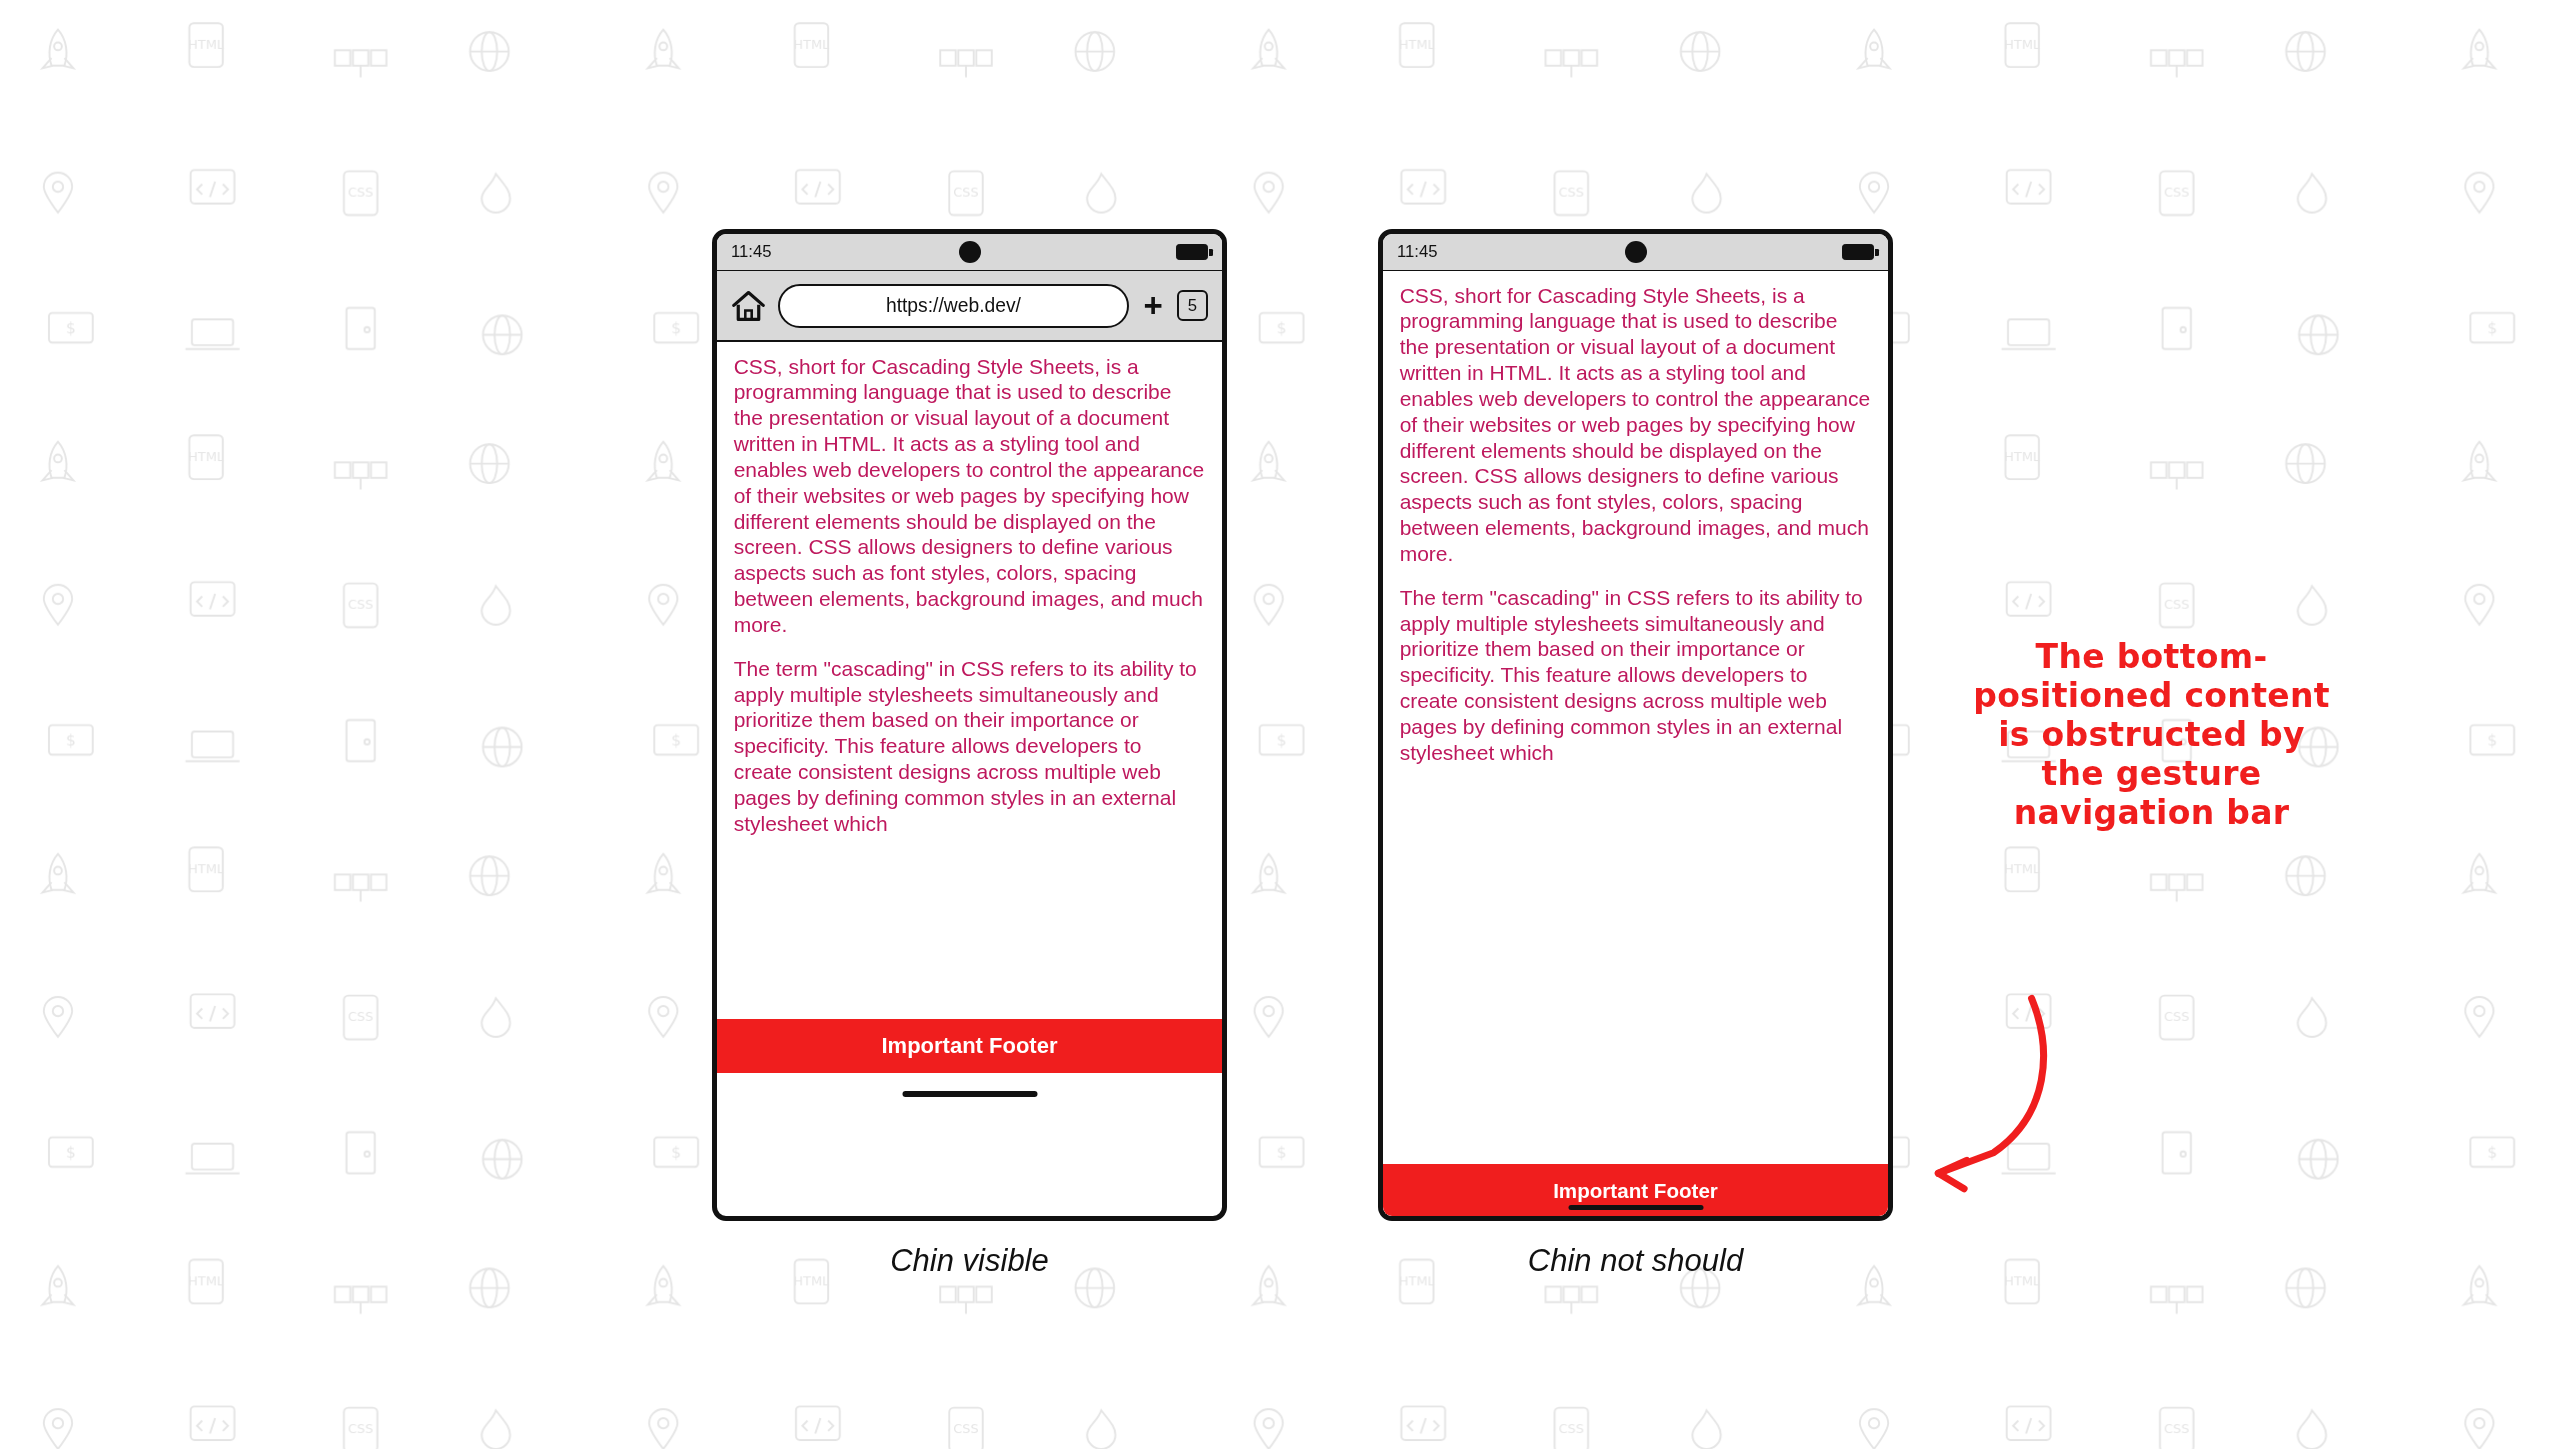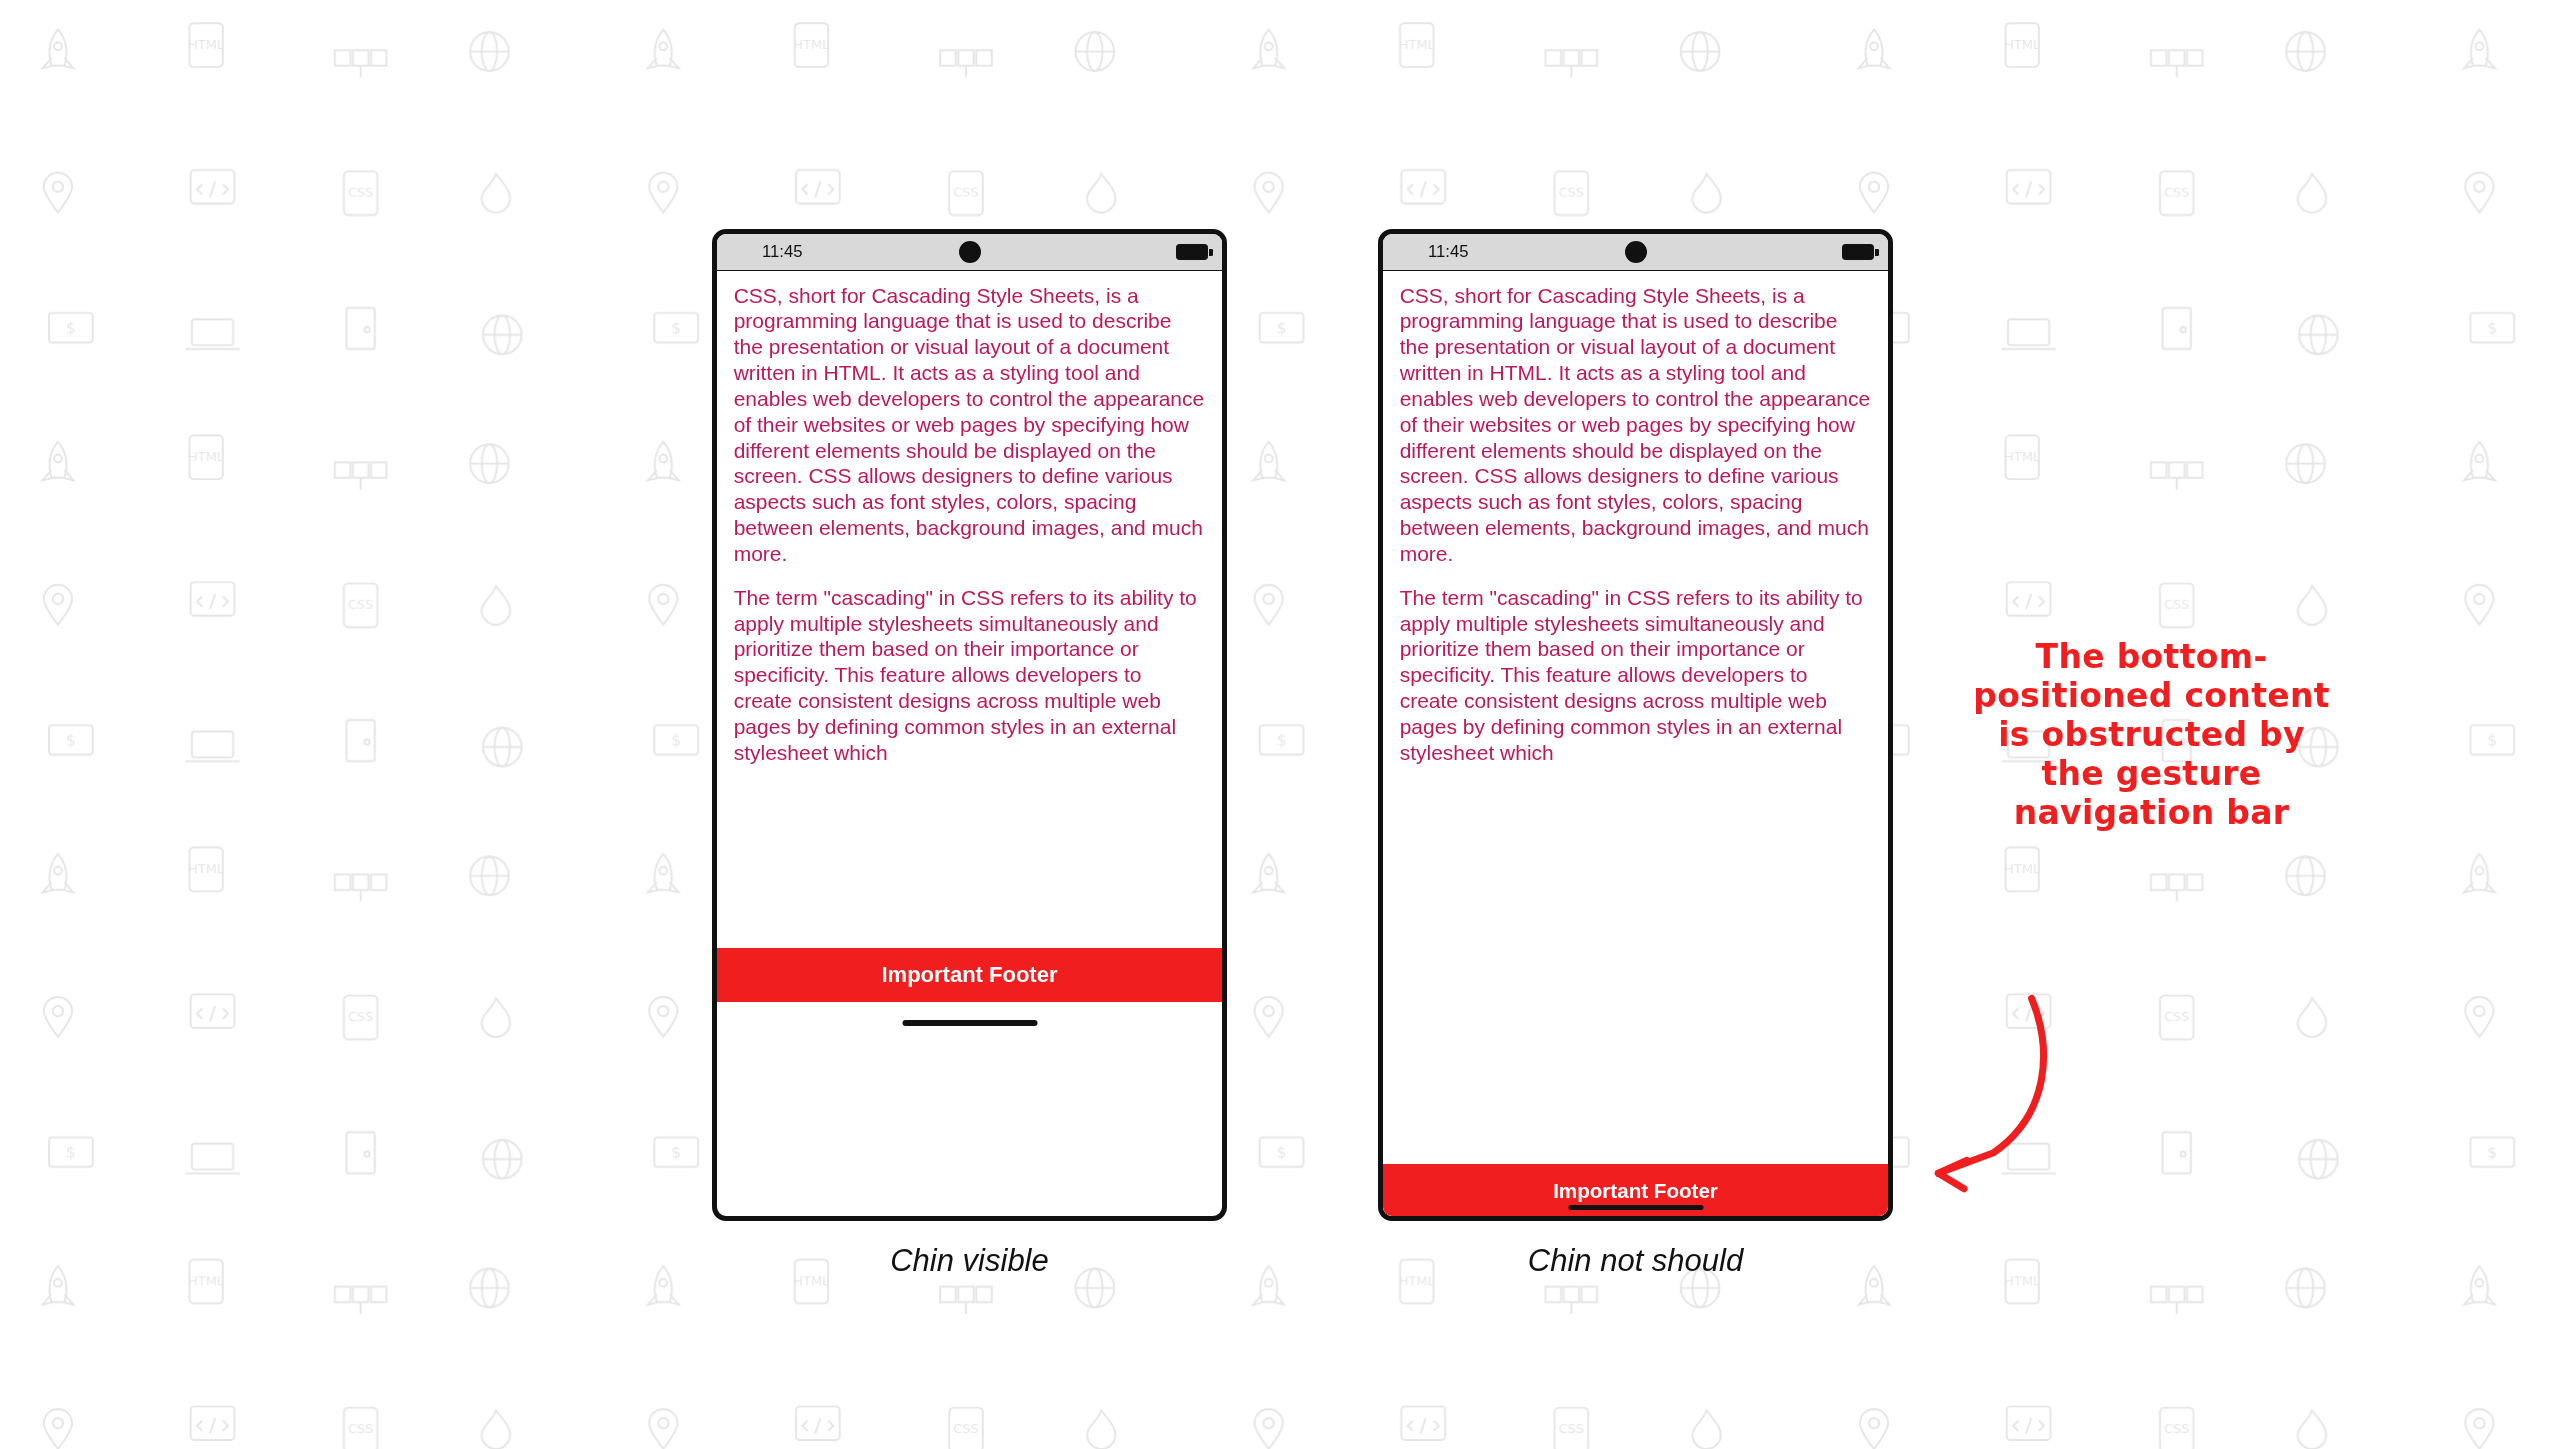--- a/index.html
+++ b/index.html
@@ -43,21 +43,20 @@
     border-bottom: 1.9px solid #111;
     display: flex;
     align-items: center;
     justify-content: space-between;
     padding: 0 14px;
   }
   .status-time {
     font-size: 16.7px;
     color: #111;
     font-family: "Liberation Sans", sans-serif;
-    margin-left: 31px;
   }
   .camera {
     position: absolute;
     left: 50%;
     top: 50%;
     transform: translate(-50%, -50%);
     width: 22px; height: 22px;
     border-radius: 50%;
     background: #111;
   }
@@ -265,20 +264,36 @@
 
   <div class="figure" style="left:712px; top:229px; width:515px;">
     <div class="phone" style="width:515px; height:992px;">
 
       <div class="statusbar">
         <span class="status-time">11:45</span>
         <span class="camera"></span>
         <span class="battery"></span>
       </div>
 
+      <div class="chrome">
+        <span class="home-icon">
+          <svg width="35" height="32" viewBox="0 0 54 50">
+            <path d="M4,24 L27,4 L50,24" fill="none" stroke="#111" stroke-width="5" stroke-linejoin="round" stroke-linecap="round"></path>
+            <path d="M11,23 L11,46 L43,46 L43,23" fill="none" stroke="#111" stroke-width="5" stroke-linejoin="round"></path>
+            <path d="M22,46 L22,32 L32,32 L32,46" fill="none" stroke="#111" stroke-width="4"></path>
+          </svg>
+        </span>
+        <div class="urlbar">
+          <span>https://web.dev/</span>
+        </div>
+        <span class="plus-icon">+</span>
+        <span class="tabcount">
+          <span>5</span>
+        </span>
+      </div>
 
       <div class="viewport" style="height:770px;">
         <div class="article">
           <p>CSS, short for Cascading Style Sheets, is a programming language that is used to describe the presentation or visual layout of a document written in HTML. It acts as a styling tool and enables web developers to control the appearance of their websites or web pages by specifying how different elements should be displayed on the screen. CSS allows designers to define various aspects such as font styles, colors, spacing between elements, background images, and much more.</p>
           <p>The term "cascading" in CSS refers to its ability to apply multiple stylesheets simultaneously and prioritize them based on their importance or specificity. This feature allows developers to create consistent designs across multiple web pages by defining common styles in an external stylesheet which</p>
         </div>
         <div class="footer-bar" style="bottom:39px; height:54px; font-size:22px;">
           <span>Important Footer</span>
         </div>
         <div class="gesture-pill" style="bottom:15.5px;"></div>

